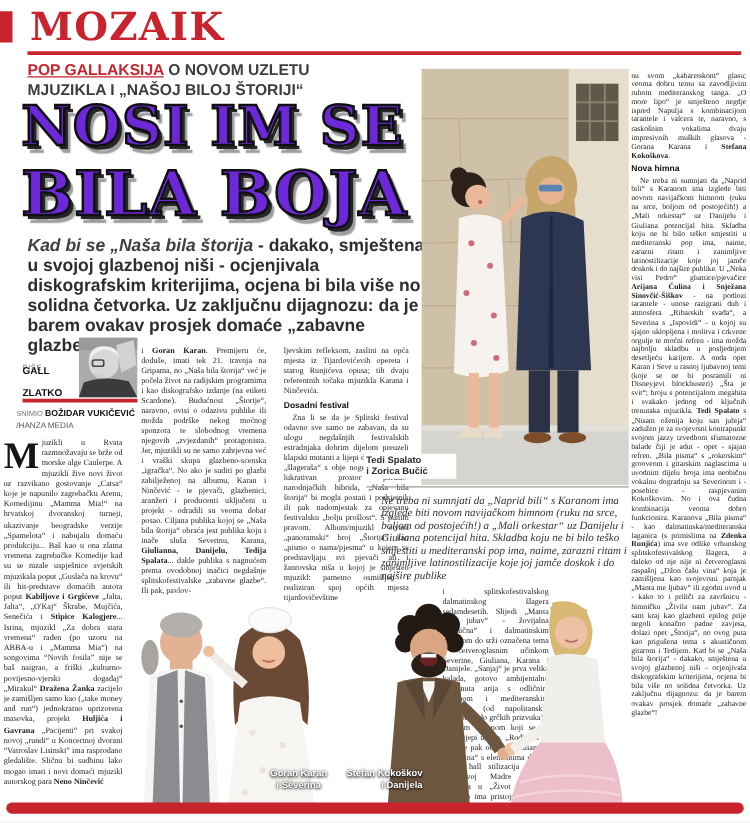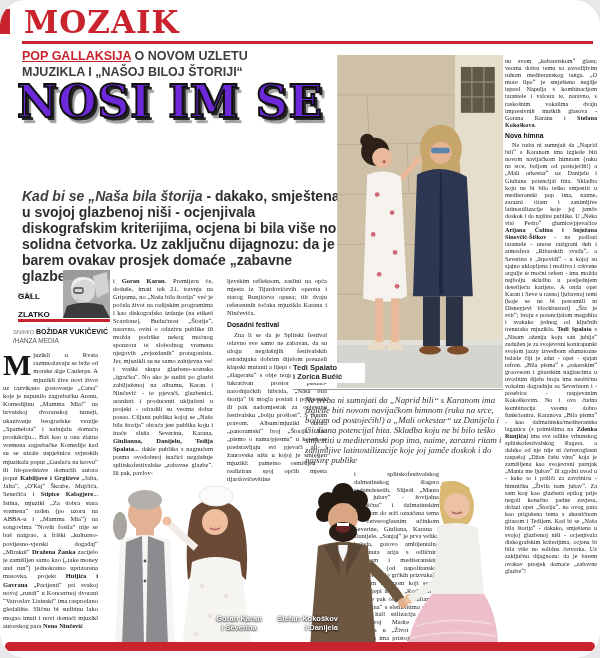--- a/index.html
+++ b/index.html
@@ -1,17 +1,17 @@
 <!DOCTYPE html>
 <html><head>
 <meta charset="utf-8">
 <style>
   html,body{margin:0;padding:0;background:#e8e8e8;}
   #page{position:relative;width:600px;height:658px;background:#ffffff;overflow:hidden;
-        font-family:"Liberation Sans",sans-serif;color:#222;border-radius:26px;}
+        font-family:"Liberation Sans",sans-serif;color:#222;}
   
   .red-tab{position:absolute;left:0;top:9px;width:10px;height:25px;background:#c9232e;}
   .masthead{position:absolute;left:24px;top:4px;font-family:"DejaVu Serif",serif;font-weight:bold;
             font-size:31px;letter-spacing:1px;color:#c9232e;}
   .rule-top{position:absolute;left:22px;top:41px;width:571px;height:3px;background:#c9232e;}
   .kicker{position:absolute;left:22px;top:49px;width:330px;font-weight:bold;font-size:12.5px;
           line-height:15.5px;color:#3d3d3d;}
   .kicker .red{color:#c9232e;text-decoration:underline;}
   
   .headline{position:absolute;left:17px;top:76px;width:330px;font-family:"DejaVu Serif",serif;
@@ -69,20 +69,21 @@
   <div class="masthead">MOZAIK</div>
   <div class="rule-top"></div>
 
   <div class="kicker">
     <span class="red">POP GALLAKSIJA</span><span> O NOVOM UZLETU</span><br>
     <span>MJUZIKLA I „NAŠOJ BILOJ ŠTORIJI“</span>
   </div>
 
   <div class="headline">
     <div class="l1">NOSI IM SE</div>
+    <div class="l2">BILA BOJA</div>
   </div>
 
   <div class="lead">
     <span class="red">Kad bi se „Naša bila štorija</span><span> - dakako, smještena u svojoj glazbenoj niši - ocjenjivala diskografskim kriterijima, ocjena bi bila više no solidna četvorka. Uz zaključnu dijagnozu: da je barem ovakav prosjek domaće „zabavne glazbe“!</span>
   </div>
 
   <div class="pise">PIŠE</div>
   <div class="author1">ZLATKO</div>
   <div class="author2">GALL</div>
   <div class="byline-rule"></div>

